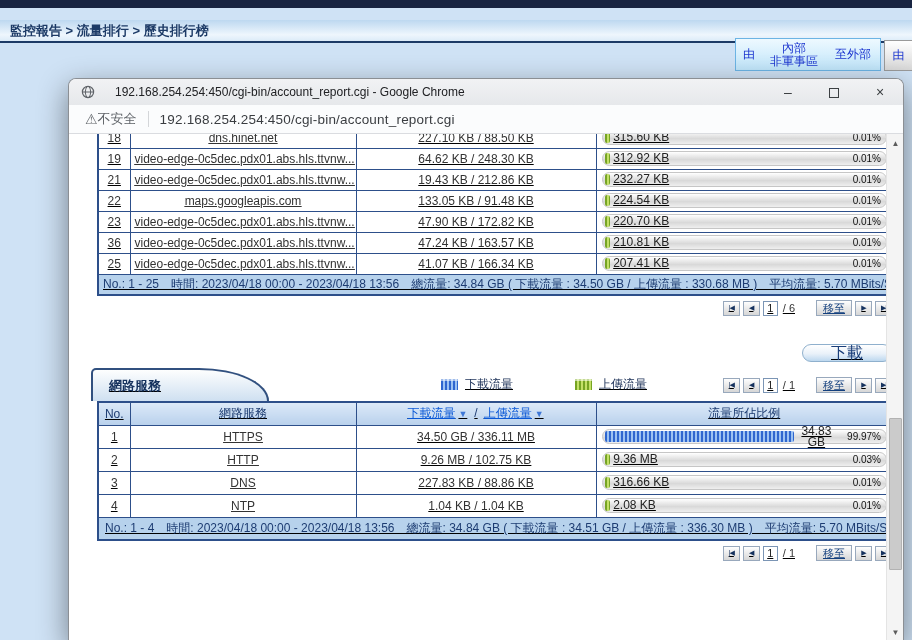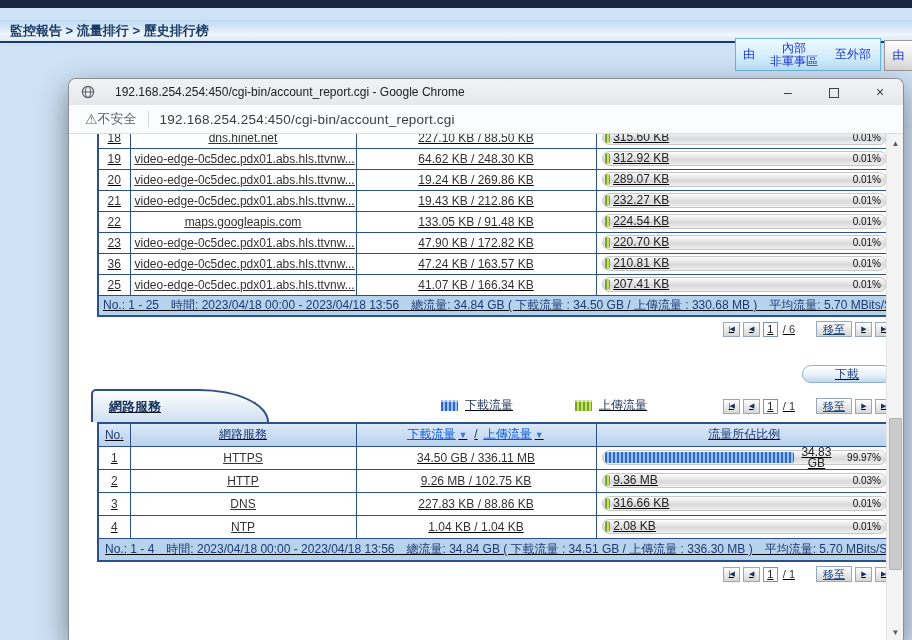--- a/index.html
+++ b/index.html
@@ -84,21 +84,21 @@
   .pg-page { width:15px; height:15px; border:1px solid #7b95b5; background:#fff;
     font-size:11px; display:inline-flex; align-items:center; justify-content:center; color:#222; }
   .pg-of { font-size:11px; color:#333; margin:0 2px; }
   .pg-goto { height:16px; padding:0 6px; background:linear-gradient(180deg,#fefefe,#d6d6d6);
     border:1px solid #98a8bc; font-size:11px; color:#14407e; text-decoration:underline;
     display:inline-flex; align-items:center; cursor:pointer;margin-left:16px; }
 
   .dl-row { display:flex; justify-content:flex-end; margin-top:28px; }
   .dl-btn { width:90px; height:18px; border:1px solid #8fb0cd; border-radius:9px;
     background:linear-gradient(180deg,#ffffff 0%,#e9f1f9 55%,#bdd8ef 100%);
-    font-size:12px; color:#1b3f7a; display:flex; align-items:center; justify-content:center; cursor:pointer;text-align:center; }
+    font-size:16px; color:#1b3f7a; display:flex; align-items:center; justify-content:center; cursor:pointer;text-align:center; }
 
   .tab-row { display:flex; align-items:flex-end; margin-top:6px; height:33px; }
   .svc-tab { width:178px; height:33px; margin-left:-6px;
     background:linear-gradient(180deg,#fdfefe 0%,#cfe0f1 100%);
     border:2px solid #31507f; border-bottom:none;
     border-radius:5px 70px 0 0 / 5px 33px 0 0;
     display:flex; align-items:center; padding-left:16px;
     font-size:13px; font-weight:bold; color:#17335e; }
   .legend { display:flex; align-items:center; gap:7px; margin-bottom:8px; font-size:12px; color:#22365c; }
   .lg1 { margin-left:172px; } .lg2 { margin-left:62px; }
@@ -171,32 +171,20 @@
                 </td>
           </tr>
           <tr>
             <td>19</td>
             <td><span class="lnk">video-edge-0c5dec.pdx01.abs.hls.ttvnw...</span></td>
             <td>64.62 KB / 248.30 KB</td>
             <td class="bar-cell">
                   <div class="track">
                     <div class="bar green" style="width: 2%;"></div>
                     <span class="bar-label">312.92 KB</span>
-                    <span class="pct">0.01%</span>
-                  </div>
-                </td>
-          </tr>
-          <tr>
-            <td>20</td>
-            <td><span class="lnk">video-edge-0c5dec.pdx01.abs.hls.ttvnw...</span></td>
-            <td>19.24 KB / 269.86 KB</td>
-            <td class="bar-cell">
-                  <div class="track">
-                    <div class="bar green" style="width: 2%;"></div>
-                    <span class="bar-label">289.07 KB</span>
                     <span class="pct">0.01%</span>
                   </div>
                 </td>
           </tr>
           <tr>
             <td>21</td>
             <td><span class="lnk">video-edge-0c5dec.pdx01.abs.hls.ttvnw...</span></td>
             <td>19.43 KB / 212.86 KB</td>
             <td class="bar-cell">
                   <div class="track">

